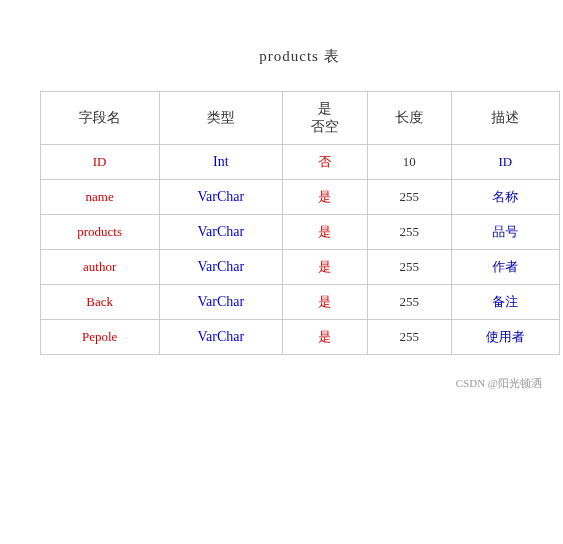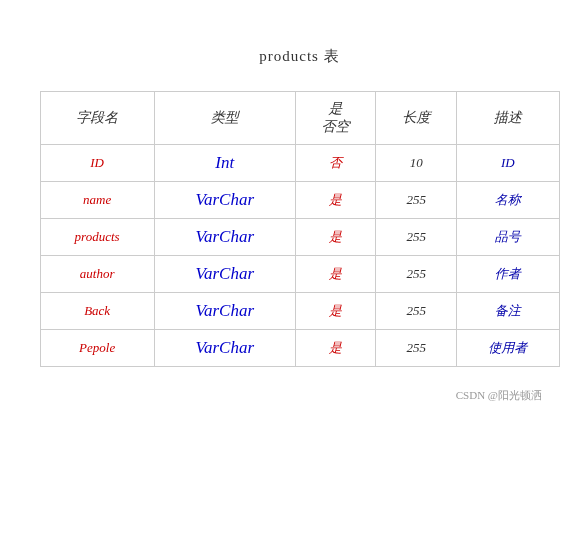--- a/index.html
+++ b/index.html
@@ -16,21 +16,20 @@
     .page-title {
       font-size: 15px;
       color: #333;
       margin-bottom: 16px;
       letter-spacing: 1px;
     }
     table {
       border-collapse: collapse;
       width: 100%;
       max-width: 520px;
-      font-style: italic;
     }
     th, td {
       border: 1px solid #ccc;
       text-align: center;
       padding: 8px 6px;
       font-size: 14px;
       vertical-align: middle;
     }
     thead th {
       color: #333;
@@ -38,21 +37,21 @@
       background: #fff;
       font-size: 14px;
     }
     tbody td.field-name {
       color: #c00;
       font-size: 13px;
       word-break: break-all;
     }
     tbody td.type {
       color: #00c;
-      font-size: 17px;
+      font-size: 14px;
     }
     tbody td.nullable {
       color: #c00;
       font-size: 13px;
     }
     tbody td.length {
       color: #333;
       font-size: 13px;
     }
     tbody td.description {

